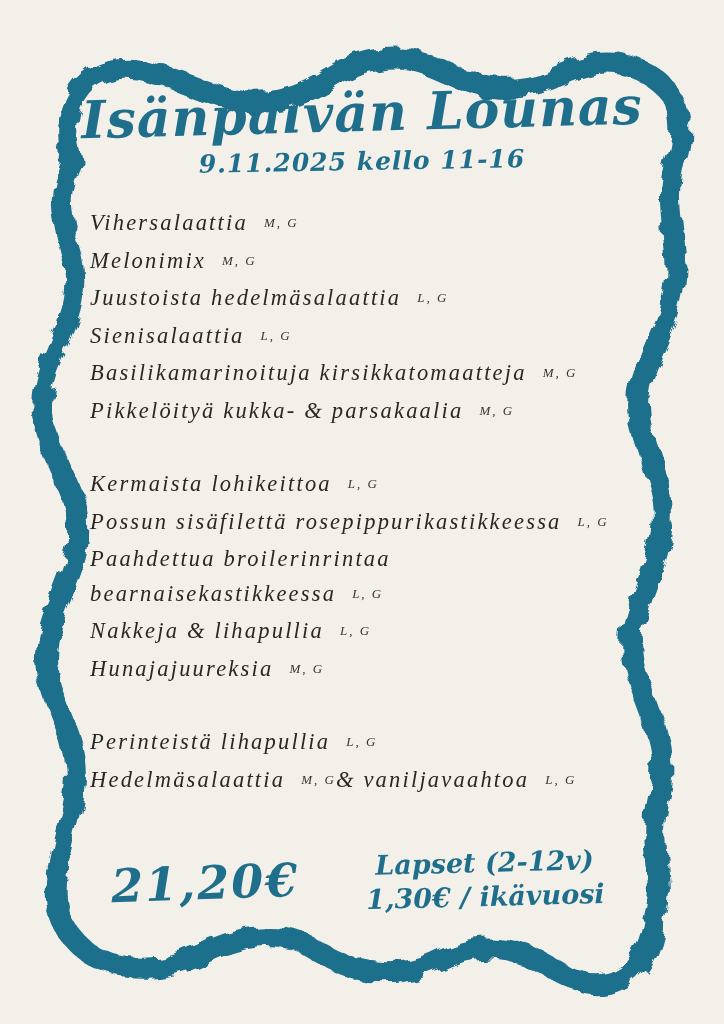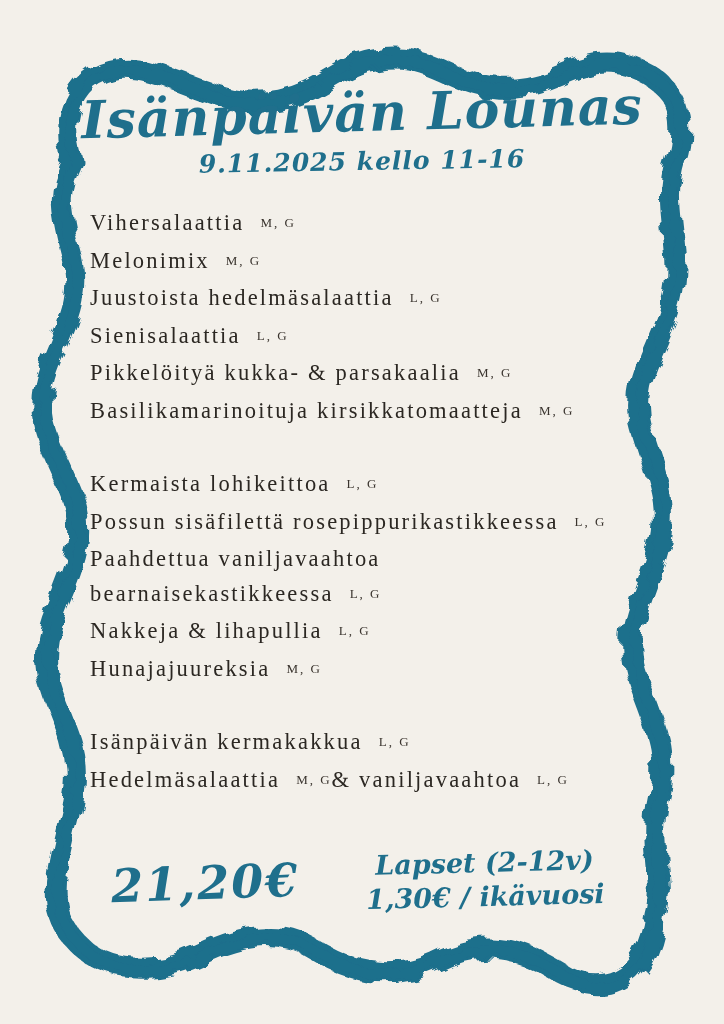--- a/index.html
+++ b/index.html
@@ -28,21 +28,21 @@
     font-style:italic;font-weight:bold;
     font-size:25px;margin-top:6px;
     letter-spacing:1px;
     transform:rotate(-1deg);
   }
 
   .menu{
     position:absolute;left:90px;top:206px;width:565px;
     color:#2b2722;
   }
-  .menu-section{margin-bottom:36px;}
+  .menu-section{margin-bottom:36px;font-style:italic;}
   .menu-item{
     font-size:22.5px;line-height:34.5px;
     letter-spacing:2.2px;
     white-space:nowrap;
   }
   .diet-code{
     font-size:13px;
     letter-spacing:2px;
     margin-left:16px;
     position:relative;top:-3px;
@@ -142,33 +142,33 @@
     <div class="title">Isänpäivän Lounas</div>
     <div class="subtitle">9.11.2025 kello 11-16</div>
   </div>
 
   <div class="menu" id="menu-root">
       <div class="menu-section">
         <div class="menu-item"><span class="seg"><span>Vihersalaattia</span><span class="diet-code">M, G</span></span></div>
         <div class="menu-item"><span class="seg"><span>Melonimix</span><span class="diet-code">M, G</span></span></div>
         <div class="menu-item"><span class="seg"><span>Juustoista hedelmäsalaattia</span><span class="diet-code">L, G</span></span></div>
         <div class="menu-item"><span class="seg"><span>Sienisalaattia</span><span class="diet-code">L, G</span></span></div>
+        <div class="menu-item"><span class="seg"><span>Basilikamarinoituja kirsikkatomaatteja</span><span class="diet-code">M, G</span></span></div>
         <div class="menu-item"><span class="seg"><span>Pikkelöityä kukka- &amp; parsakaalia</span><span class="diet-code">M, G</span></span></div>
-        <div class="menu-item"><span class="seg"><span>Basilikamarinoituja kirsikkatomaatteja</span><span class="diet-code">M, G</span></span></div>
       </div>
       <div class="menu-section">
         <div class="menu-item"><span class="seg"><span>Kermaista lohikeittoa</span><span class="diet-code">L, G</span></span></div>
         <div class="menu-item"><span class="seg"><span>Possun sisäfilettä rosepippurikastikkeessa</span><span class="diet-code">L, G</span></span></div>
-        <div class="menu-item"><span class="seg"><span>Paahdettua vaniljavaahtoa</span></span></div>
+        <div class="menu-item"><span class="seg"><span>Paahdettua broilerinrintaa</span></span></div>
         <div class="menu-item"><span class="seg"><span>bearnaisekastikkeessa</span><span class="diet-code">L, G</span></span></div>
         <div class="menu-item"><span class="seg"><span>Nakkeja &amp; lihapullia</span><span class="diet-code">L, G</span></span></div>
         <div class="menu-item"><span class="seg"><span>Hunajajuureksia</span><span class="diet-code">M, G</span></span></div>
       </div>
       <div class="menu-section">
-        <div class="menu-item"><span class="seg"><span>Isänpäivän kermakakkua</span><span class="diet-code">L, G</span></span></div>
+        <div class="menu-item"><span class="seg"><span>Perinteistä lihapullia</span><span class="diet-code">L, G</span></span></div>
         <div class="menu-item"><span class="seg"><span>Hedelmäsalaattia</span><span class="diet-code">M, G</span></span><span class="seg"><span>&amp; vaniljavaahtoa</span><span class="diet-code">L, G</span></span></div>
       </div>
     </div>
 
   <div class="footer">
     <div class="adult-price">21,20€</div>
     <div class="children">
       <div>Lapset (2-12v)</div>
       <div>1,30€ / ikävuosi</div>
     </div>

